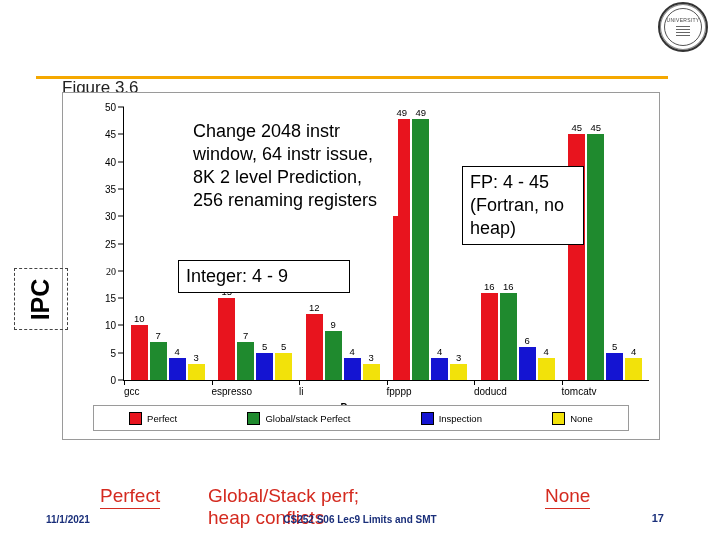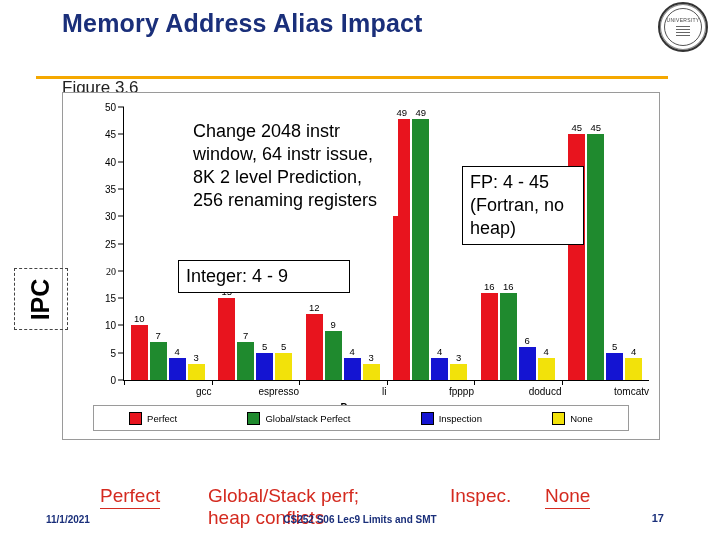--- a/index.html
+++ b/index.html
@@ -155,21 +155,21 @@
     text-align: center;
   }
   .bar {
     width: 100%;
   }
   .xlabel {
     position: absolute;
     top: 100%;
     left: 0; right: 0;
     margin-top: 6px;
-    text-align: right;
+    text-align: left;
     font-size: 10px;
     color: #000;
   }
   .xtick {
     position: absolute;
     top: 100%;
     width: 1px;
     height: 5px;
     background: #000;
   }
@@ -311,21 +311,20 @@
     top: 512px;
     font-size: 11px;
     font-weight: bold;
     color: #1a2f7a;
   }
 </style>
 </head>
 <body>
 
 <div class="slide-title">
-  <div>Memory Address Alias Impact</div>
 </div>
 <div class="title-rule"></div>
 <div class="logo">
   <div class="ring"></div>
   <div class="seal-text">UNIVERSITY</div>
   <div class="seal-bars"></div>
 </div>
 
 <div class="figure-label">Figure 3.6</div>
 
@@ -506,19 +505,18 @@
 <div class="callout" id="change-box">Change  2048 instr window, 64 instr issue, 8K 2 level Prediction, 256 renaming registers</div>
 <div class="callout" id="fp-box">FP: 4 - 45 (Fortran, no heap)</div>
 <div class="callout" id="integer-box">Integer: 4 - 9</div>
 
 <div class="ann" id="ann-perfect">Perfect</div>
 <div class="ann" id="ann-global">
   <div>Global/Stack perf;</div>
   <div>heap conflicts</div>
 </div>
 <div class="ann" id="ann-inspec">
-  <div>Inspec.</div>
 </div>
 <div class="ann" id="ann-none">None</div>
 
 <div class="footer-date">11/1/2021</div>
 <div class="footer-center">CS252 S06 Lec9 Limits and SMT</div>
 <div class="footer-page">17</div>
 
 </body></html>

